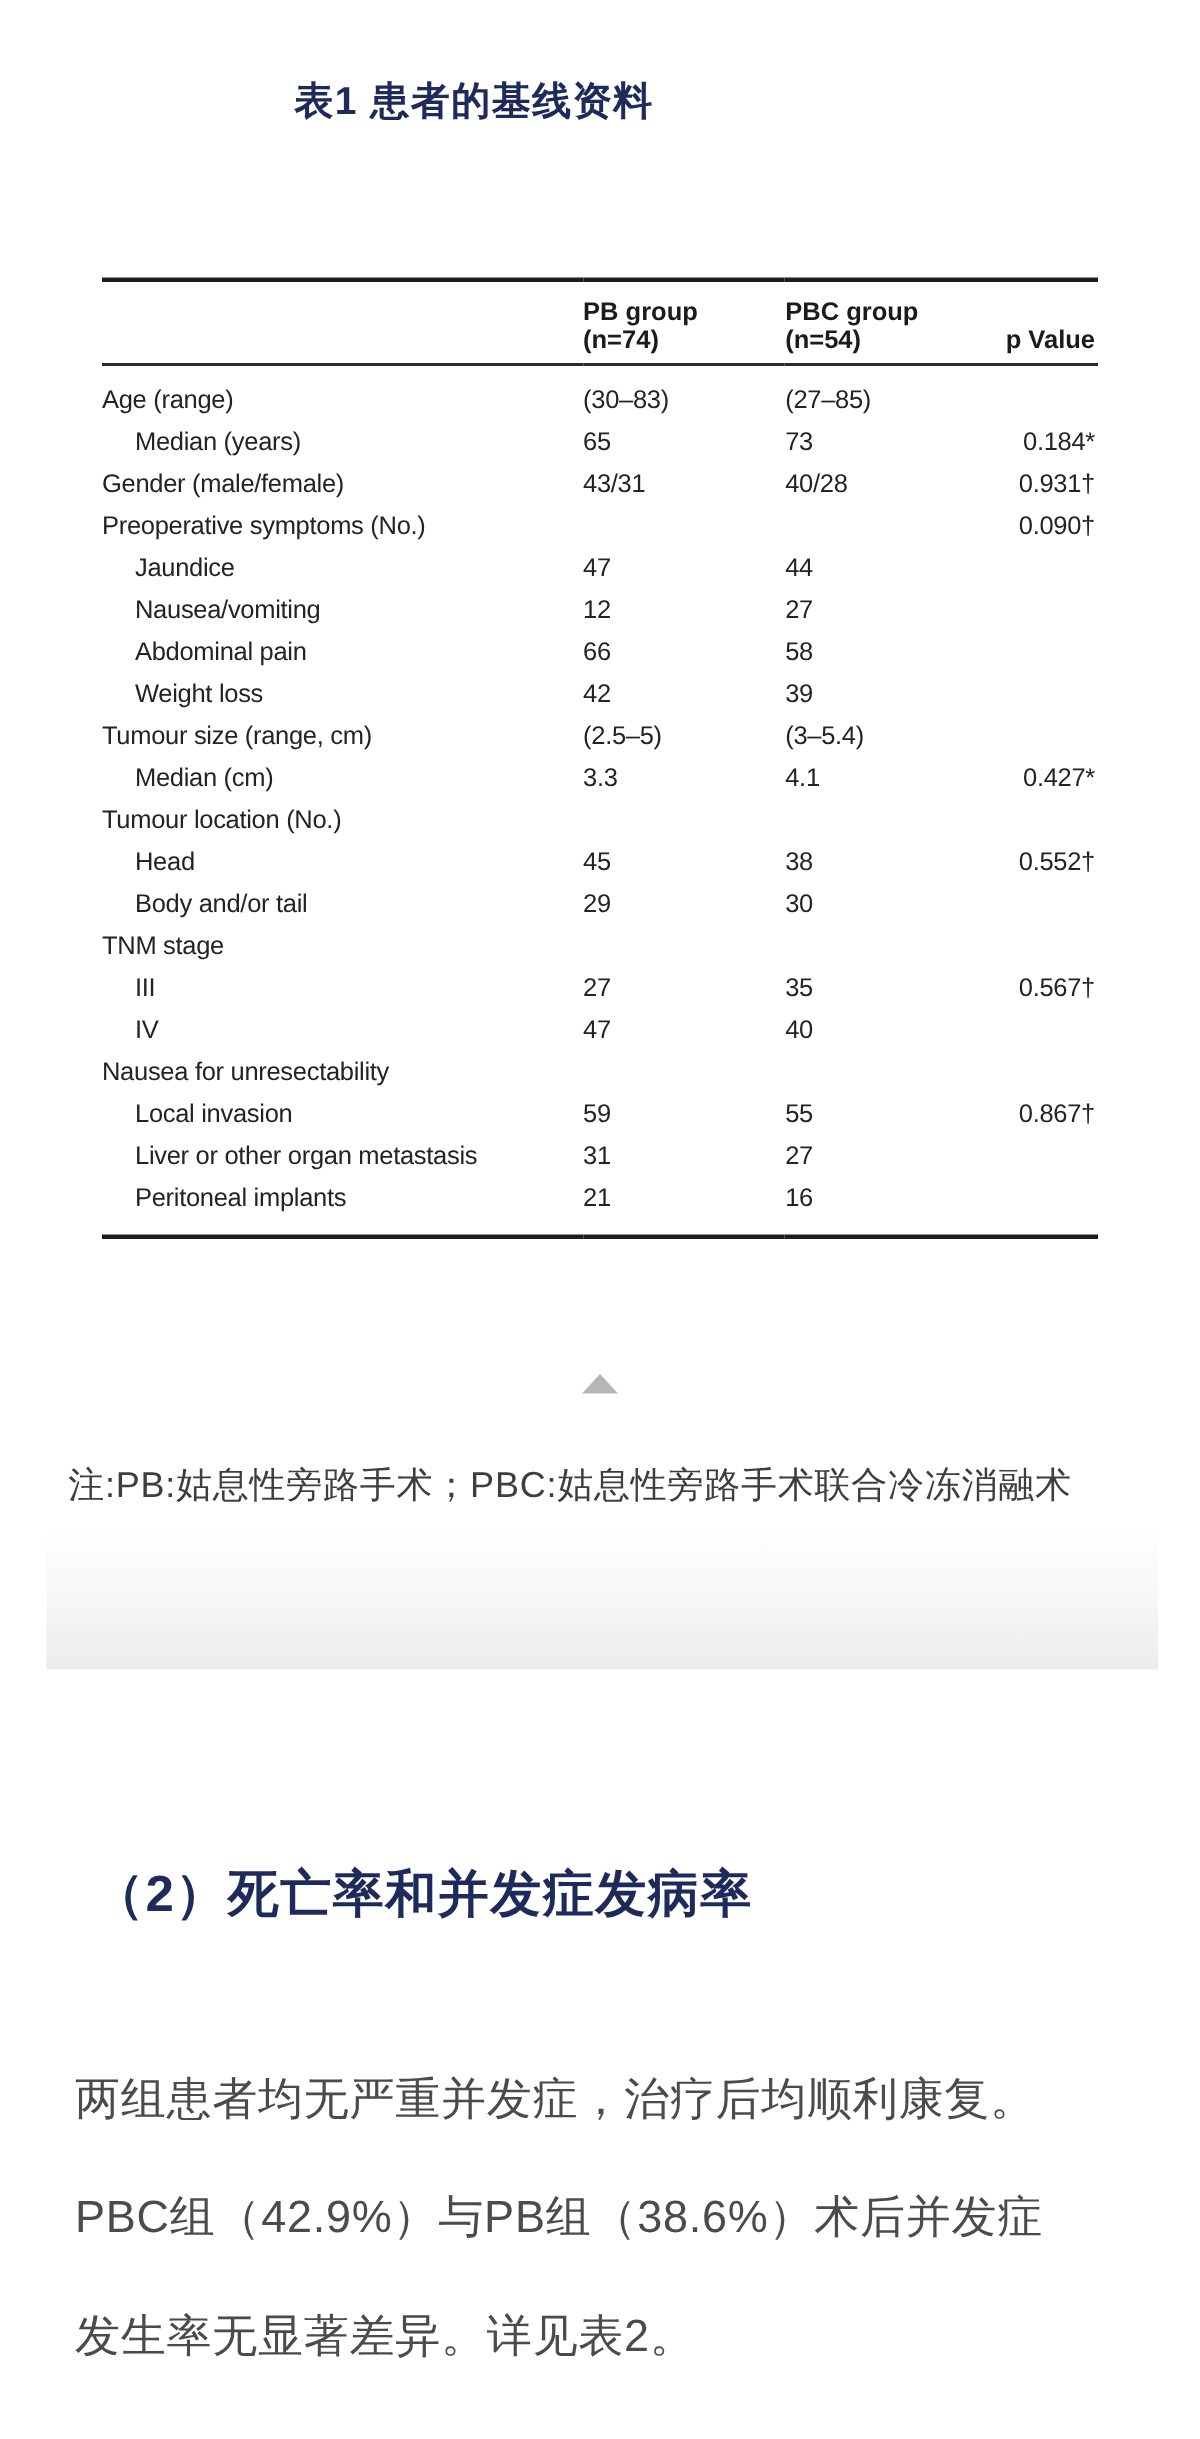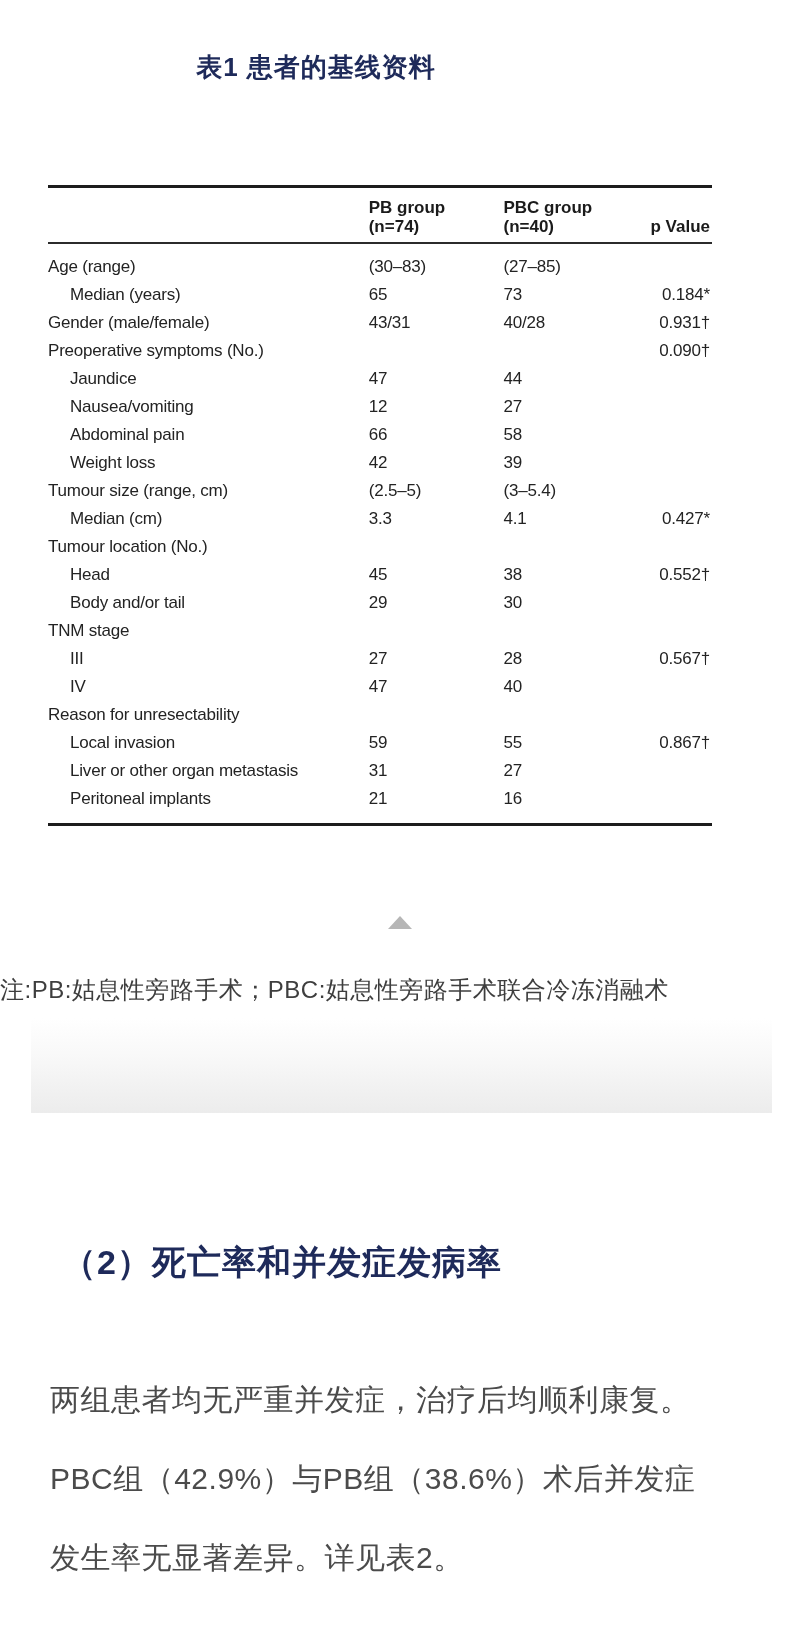--- a/index.html
+++ b/index.html
@@ -9,21 +9,21 @@
     font-family: "Liberation Sans", sans-serif;
   }
 
   .table-title {
     position: absolute; top: 50px; left: 0; width: 632px;
     margin: 0; text-align: center;
     font-size: 26px; font-weight: bold; color: #1e2a5a;
     letter-spacing: 1px;
   }
 
-  .table-wrap { position: absolute; left: 48px; top: 185px; width: 664px; }
+  .table-wrap { position: absolute; left: 68px; top: 185px; width: 664px; }
   table.baseline {
     width: 100%; border-collapse: collapse;
     border-top: 3px solid #1c1c1c; border-bottom: 3px solid #1c1c1c;
     color: #232323;
   }
   table.baseline th, table.baseline td { padding: 0; text-align: left; }
   table.baseline thead th {
     vertical-align: bottom;
     border-bottom: 2px solid #2b2b2b;
     padding: 10px 0 6px 0;
@@ -43,21 +43,21 @@
   .collapse-arrow {
     position: absolute; left: 388px; top: 916px;
     width: 0; height: 0; cursor: pointer;
     border-left: 12px solid transparent;
     border-right: 12px solid transparent;
     border-bottom: 13px solid #b6b6b6;
   }
 
   .note {
     position: absolute; top: 974px; left: 0; width: 760px;
-    margin: 0; text-align: left;
+    margin: 0; text-align: center;
     font-size: 24px; color: #3e3e3e; letter-spacing: 0.5px;
   }
 
   .fade-band {
     position: absolute; left: 31px; top: 1018px; width: 741px; height: 95px;
     background: linear-gradient(to bottom,
       rgba(236,236,236,0) 0%,
       rgba(236,236,236,0.35) 40%,
       #ececec 100%);
   }
@@ -92,21 +92,21 @@
       </colgroup>
       <thead>
         <tr>
           <th class="c1"></th>
           <th class="c2">
             <div>PB group</div>
             <div>(n=74)</div>
           </th>
           <th class="c3">
             <div>PBC group</div>
-            <div>(n=40)</div>
+            <div>(n=54)</div>
           </th>
           <th class="c4">
             <span>p Value</span>
           </th>
         </tr>
       </thead>
       <tbody>
 
       <tr class="">
           <td class="c1">Age (range)</td>
@@ -188,31 +188,31 @@
         </tr>
           <tr class="">
           <td class="c1">TNM stage</td>
           <td class="c2"></td>
           <td class="c3"></td>
           <td class="c4"></td>
         </tr>
           <tr class="">
           <td class="c1 indent">III</td>
           <td class="c2">27</td>
-          <td class="c3">28</td>
+          <td class="c3">35</td>
           <td class="c4">0.567†</td>
         </tr>
           <tr class="">
           <td class="c1 indent">IV</td>
           <td class="c2">47</td>
           <td class="c3">40</td>
           <td class="c4"></td>
         </tr>
           <tr class="">
-          <td class="c1">Reason for unresectability</td>
+          <td class="c1">Nausea for unresectability</td>
           <td class="c2"></td>
           <td class="c3"></td>
           <td class="c4"></td>
         </tr>
           <tr class="">
           <td class="c1 indent">Local invasion</td>
           <td class="c2">59</td>
           <td class="c3">55</td>
           <td class="c4">0.867†</td>
         </tr>

